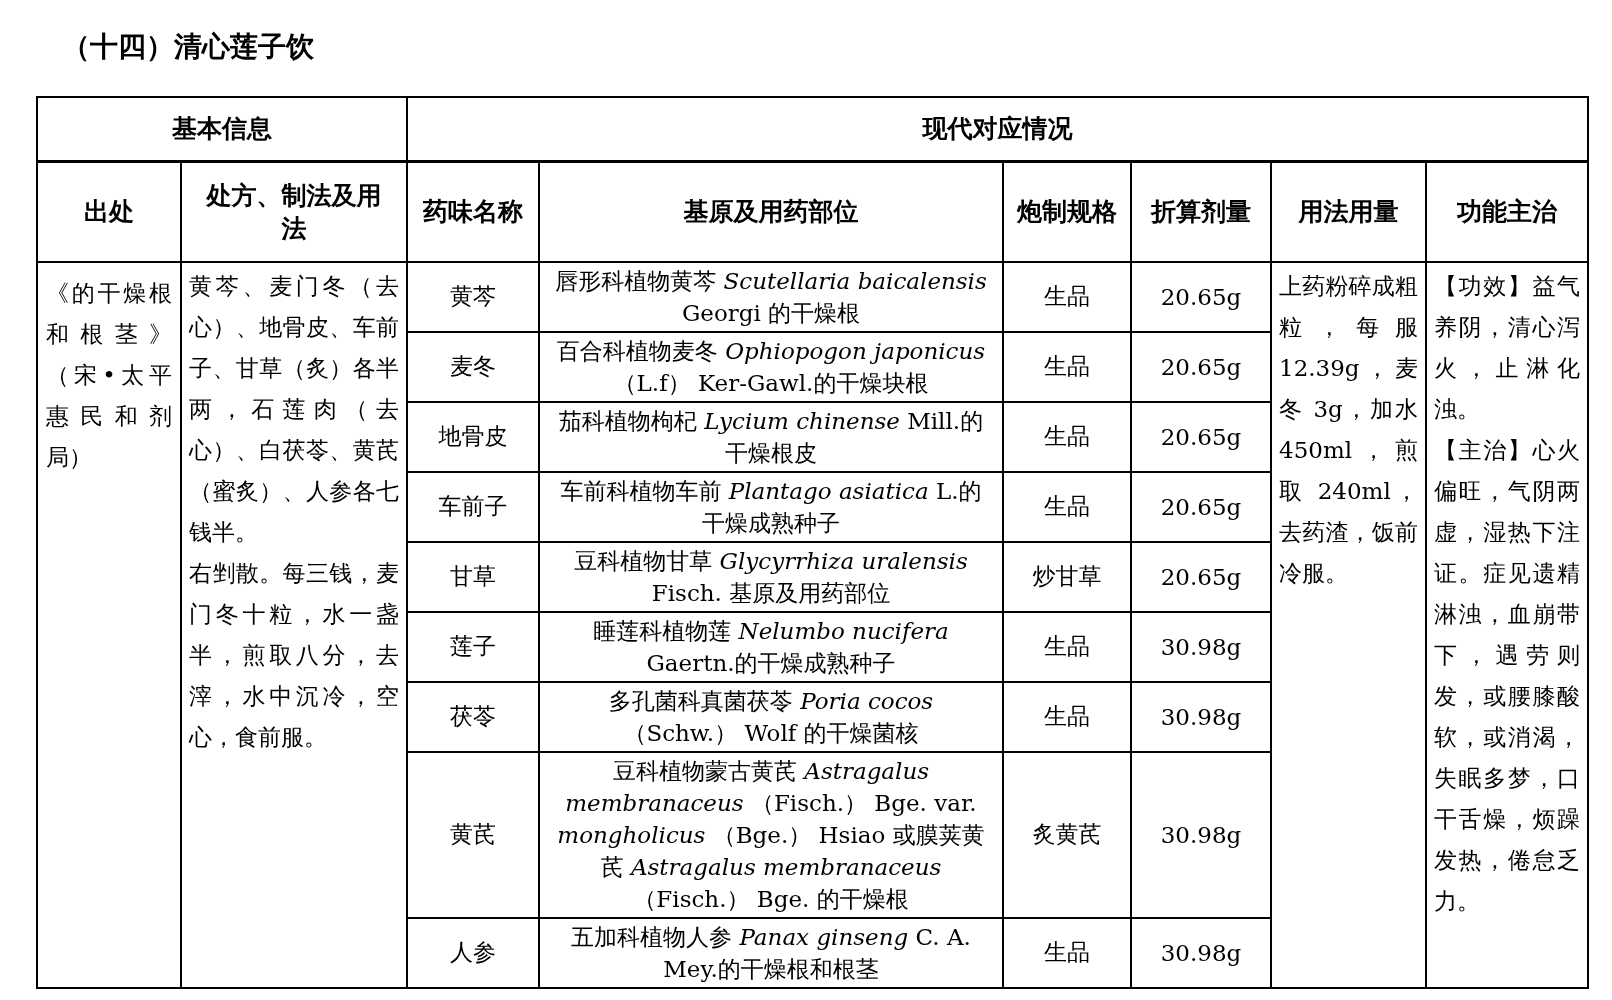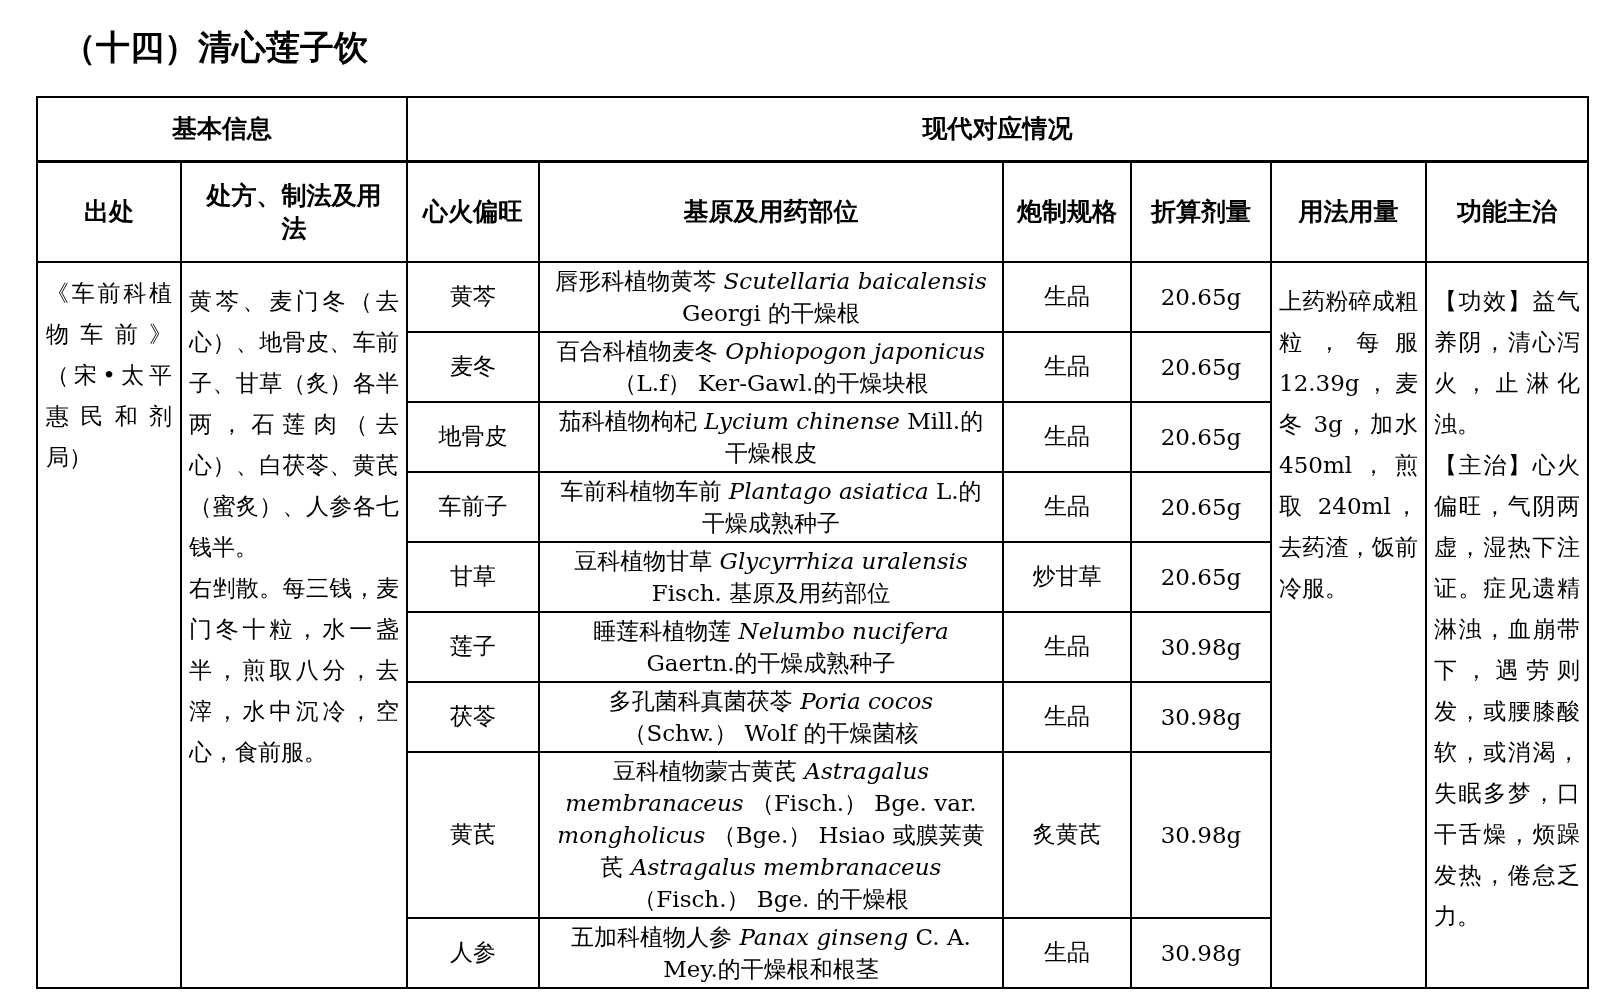--- a/index.html
+++ b/index.html
@@ -1,21 +1,21 @@
 <!DOCTYPE html>
 <html><head>
 <meta charset="utf-8">
 <style>
   html,body{margin:0;padding:0;background:#ffffff;}
   body{
     width:1612px;height:1000px;overflow:hidden;color:#000;
     font-family:"DejaVu Serif","Liberation Serif",serif;
   }
   .title{
-    font-size:34px;font-weight:bold;margin:24px 0 0 62px;line-height:46px;
+    font-size:28px;font-weight:bold;margin:24px 0 0 62px;line-height:46px;
   }
   table.main{
     border-collapse:collapse;table-layout:fixed;width:1551px;
     margin:26px 0 0 36px;
     border:2px solid #000;
   }
   th,td{border:2px solid #000;box-sizing:border-box;}
   thead th{
     font-size:25px;font-weight:bold;text-align:center;vertical-align:middle;
     padding:0 4px;
@@ -25,21 +25,21 @@
   th.th-presc{padding:16px 18px;}
   td{font-size:23px;}
   td.cell-center{
     text-align:center;vertical-align:middle;padding:2px 20px;height:67px;
   }
   td.cell-basis{
     text-align:center;vertical-align:middle;padding:2px 12px;line-height:32px;height:67px;
   }
   td.cell-long{
     text-align:justify;text-justify:inter-character;vertical-align:top;
-    padding:18px 7px;line-height:41px;white-space:pre-line;
+    padding:3px 7px;line-height:41px;white-space:pre-line;
   }
   td.cell-source{padding:10px 8px;}
   .lat-italic{font-style:italic;}
 </style>
 </head>
 <body>
 
 <div class="page">
   <div class="title">（十四）清心莲子饮</div>
 
@@ -55,31 +55,31 @@
       <col style="width:162px">
     </colgroup>
     <thead>
       <tr class="hrow1">
         <th colspan="2">基本信息</th>
         <th colspan="6">现代对应情况</th>
       </tr>
       <tr class="hrow2">
         <th>出处</th>
         <th class="th-presc">处方、制法及用法</th>
-        <th>心火偏旺</th>
+        <th>药味名称</th>
         <th>基原及用药部位</th>
         <th>炮制规格</th>
         <th>折算剂量</th>
         <th>用法用量</th>
         <th>功能主治</th>
       </tr>
     </thead>
     <tbody id="herb-body">
         <tr>
-          <td class="cell-long cell-source" rowspan="9">《车前科植物车前》（宋•太平惠民和剂局）</td>
+          <td class="cell-long cell-source" rowspan="9">《的干燥根和根茎》（宋•太平惠民和剂局）</td>
           <td class="cell-long" rowspan="9">黄芩、麦门冬（去心）、地骨皮、车前子、甘草（炙）各半两，石莲肉（去心）、白茯苓、黄芪（蜜炙）、人参各七钱半。
 右剉散。每三钱，麦门冬十粒，水一盏半，煎取八分，去滓，水中沉冷，空心，食前服。</td>
           <td class="cell-center">黄芩</td>
           <td class="cell-basis"><span>唇形科植物黄芩 </span><span class="lat-italic">Scutellaria baicalensis</span><span> Georgi 的干燥根</span></td>
           <td class="cell-center">生品</td>
           <td class="cell-center">20.65g</td>
           <td class="cell-long" rowspan="9">上药粉碎成粗粒，每服 12.39g，麦冬 3g，加水 450ml，煎取 240ml，去药渣，饭前冷服。</td>
           <td class="cell-long" rowspan="9">【功效】益气养阴，清心泻火，止淋化浊。
 【主治】心火偏旺，气阴两虚，湿热下注证。症见遗精淋浊，血崩带下，遇劳则发，或腰膝酸软，或消渴，失眠多梦，口干舌燥，烦躁发热，倦怠乏力。</td>
         </tr>

